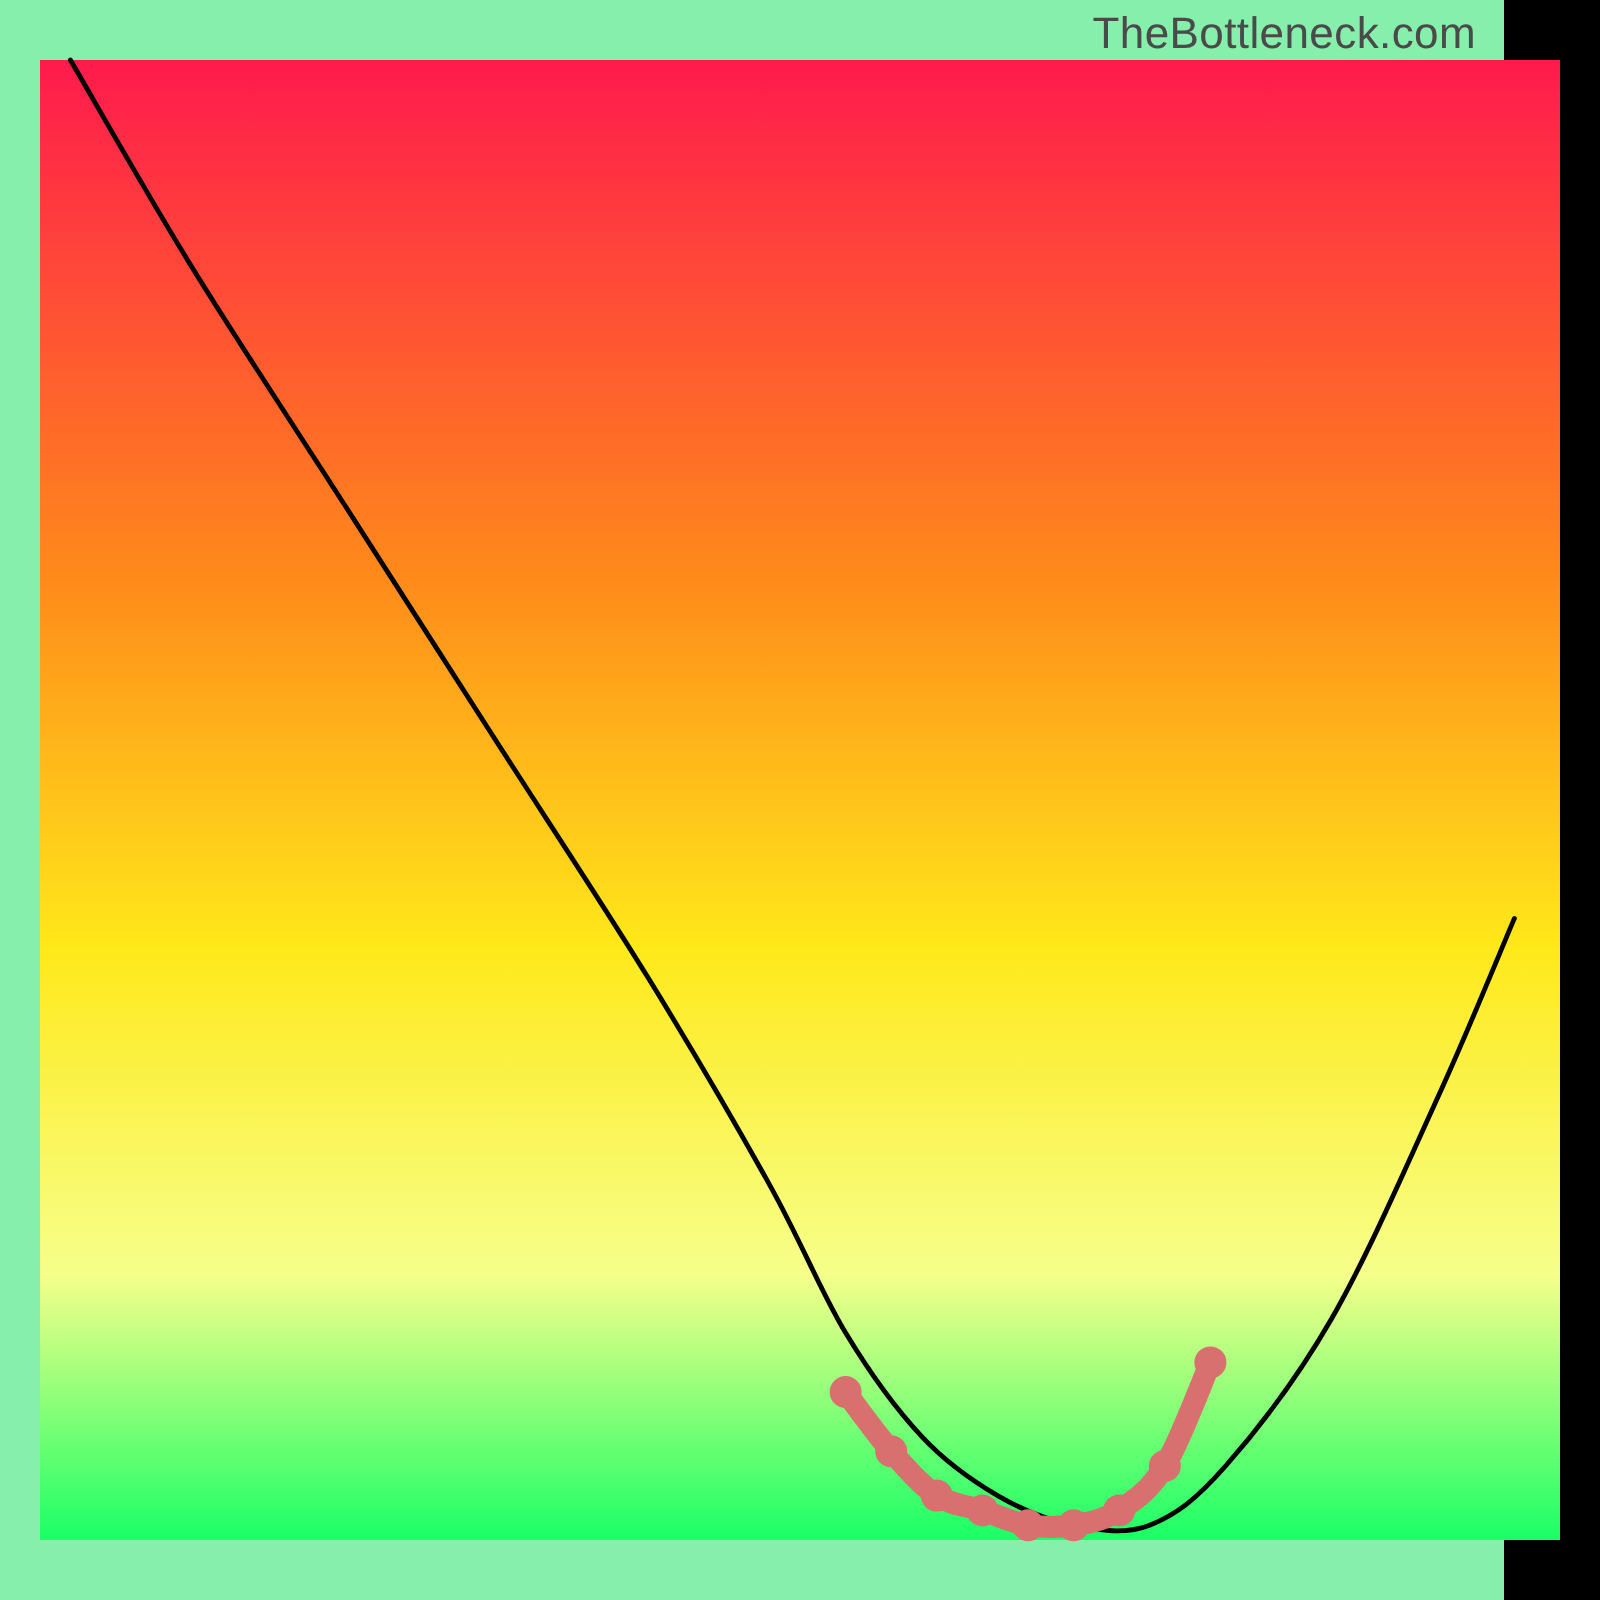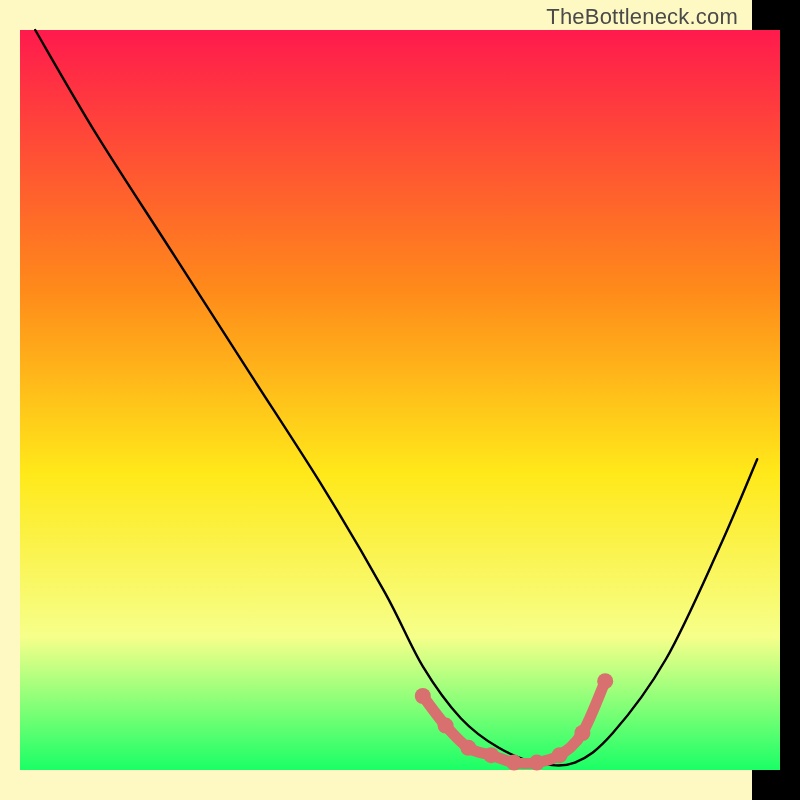--- a/index.html
+++ b/index.html
@@ -7,21 +7,21 @@
     padding: 0;
     width: 800px;
     height: 800px;
     background: #000;
     overflow: hidden;
   }
   .stage {
     position: relative;
     width: 752px;
     height: 800px;
-    background: #fef9c3;
+    background: #86efac;
   }
   .watermark {
     position: absolute;
     top: 4px;
     right: 14px;
     font-family: Arial, Helvetica, sans-serif;
     font-size: 22px;
     color: #4a4a4a;
     letter-spacing: 0.2px;
     user-select: none;

